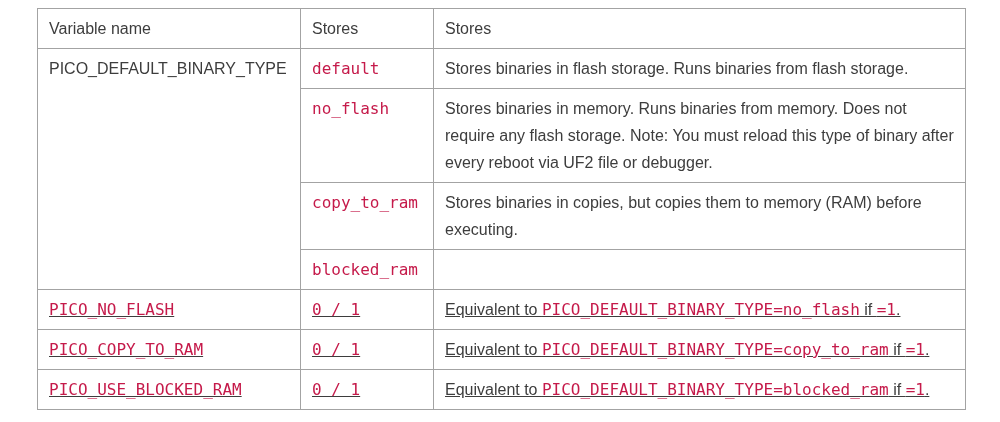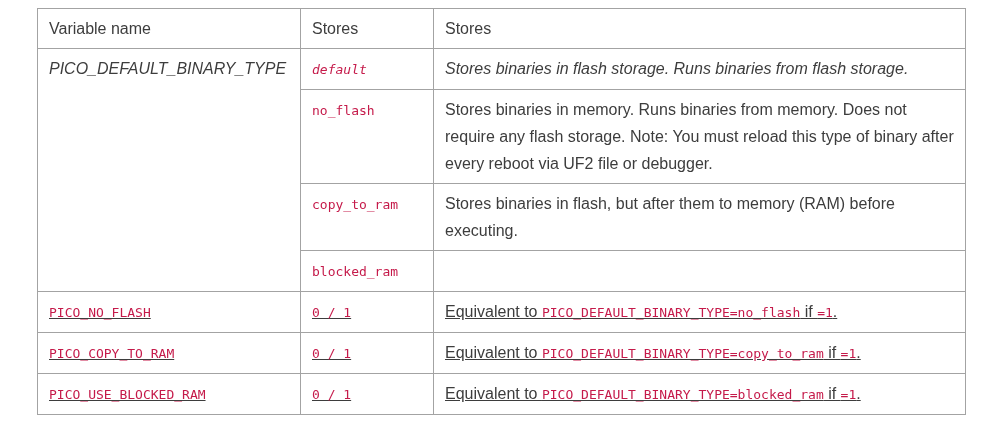--- a/index.html
+++ b/index.html
@@ -31,28 +31,28 @@
     vertical-align:top;
     text-align:left;
     padding:6px 11px;
     font-size:16px;
     font-weight:400;
     line-height:27px;
     color:var(--text);
     overflow:hidden;
   }
   tr.r-head{height:40px;}
-  tr.r-default{height:39px;font-style:italic;}
+  tr.r-default{height:39px;}
   tr.r-noflash{height:94px;}
   tr.r-copy{height:67px;}
   tr.r-blocked{height:39px;}
   tr.r-flag{height:40px;text-decoration:underline;}
   code{
     font-family:"DejaVu Sans Mono",monospace;
-    font-size:13px;
+    font-size:16px;
     color:var(--code-red);
     letter-spacing:0;
   }
 </style>
 </head>
 <body>
 
 <div class="page">
   <table class="vars">
     <colgroup>
@@ -80,21 +80,21 @@
       <td>
         <code>no_flash</code>
       </td>
       <td>Stores binaries in memory. Runs binaries from memory. Does not require any flash storage. Note: You must reload this type of binary after every reboot via UF2 file or debugger.</td>
     </tr>
 
     <tr class="r-copy">
       <td>
         <code>copy_to_ram</code>
       </td>
-      <td>Stores binaries in flash, but after them to memory (RAM) before executing.</td>
+      <td>Stores binaries in copies, but copies them to memory (RAM) before executing.</td>
     </tr>
 
     <tr class="r-blocked">
       <td>
         <code>blocked_ram</code>
       </td>
       <td></td>
     </tr>
 
     <tr class="r-flag">

